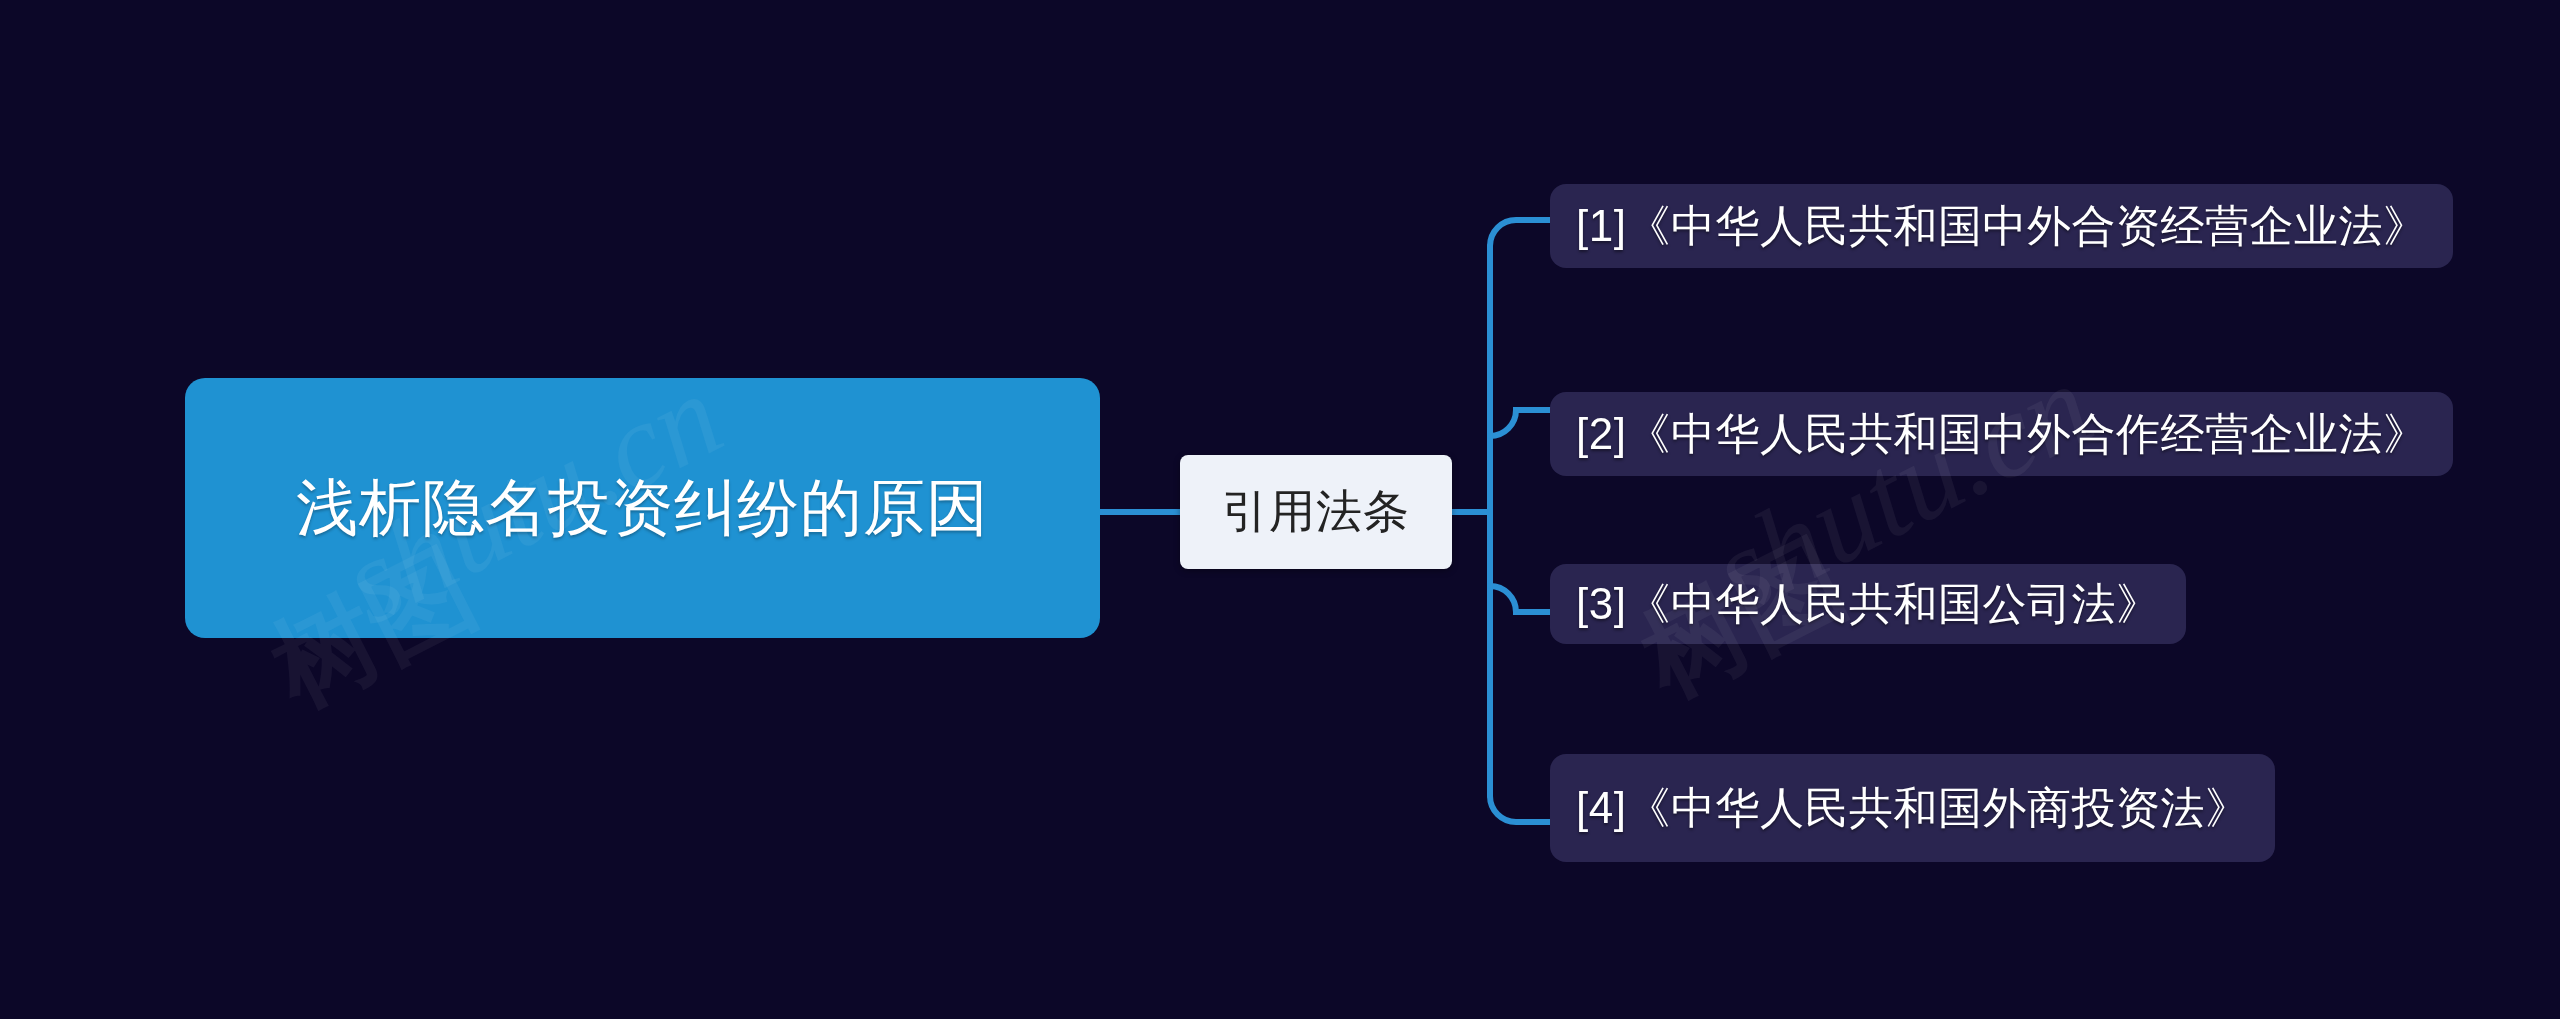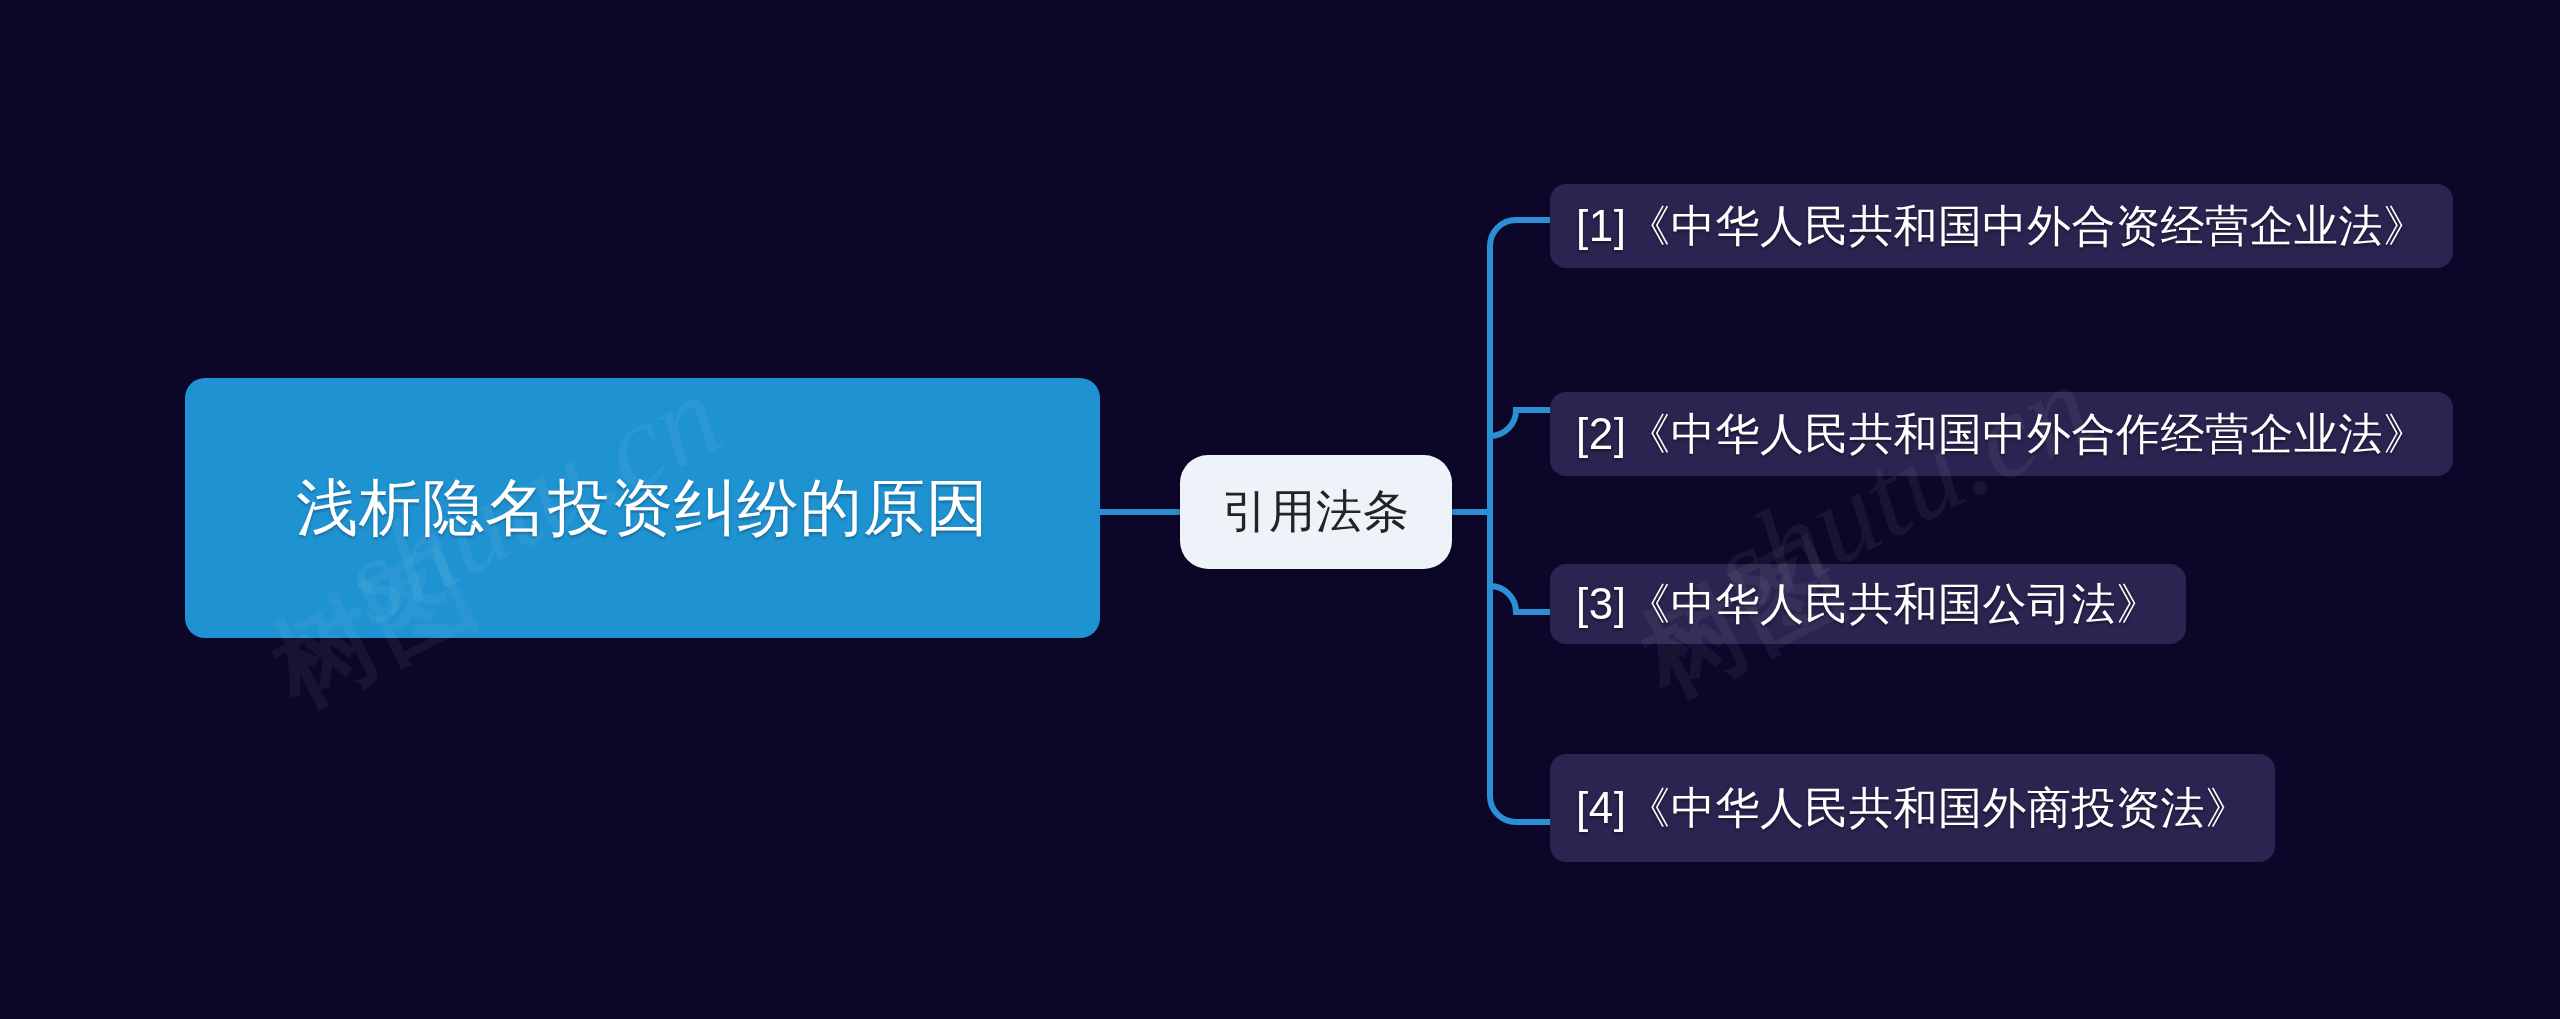--- a/index.html
+++ b/index.html
@@ -78,21 +78,21 @@
     text-shadow: 0 2px 3px rgba(0,0,0,0.28);
   }
   .root-node .label { display: block; }
 
   .mid-node {
     left: 1180px;
     top: 455px;
     width: 272px;
     height: 114px;
     background: #eef2f9;
-    border-radius: 28px;
+    border-radius: 8px;
     justify-content: center;
     color: #232323;
     font-size: 46px;
     letter-spacing: 1px;
     box-shadow: 0 2px 6px rgba(0,0,0,0.35);
   }
 
   .leaf-node {
     background: #2a2550;
     border-radius: 16px;

